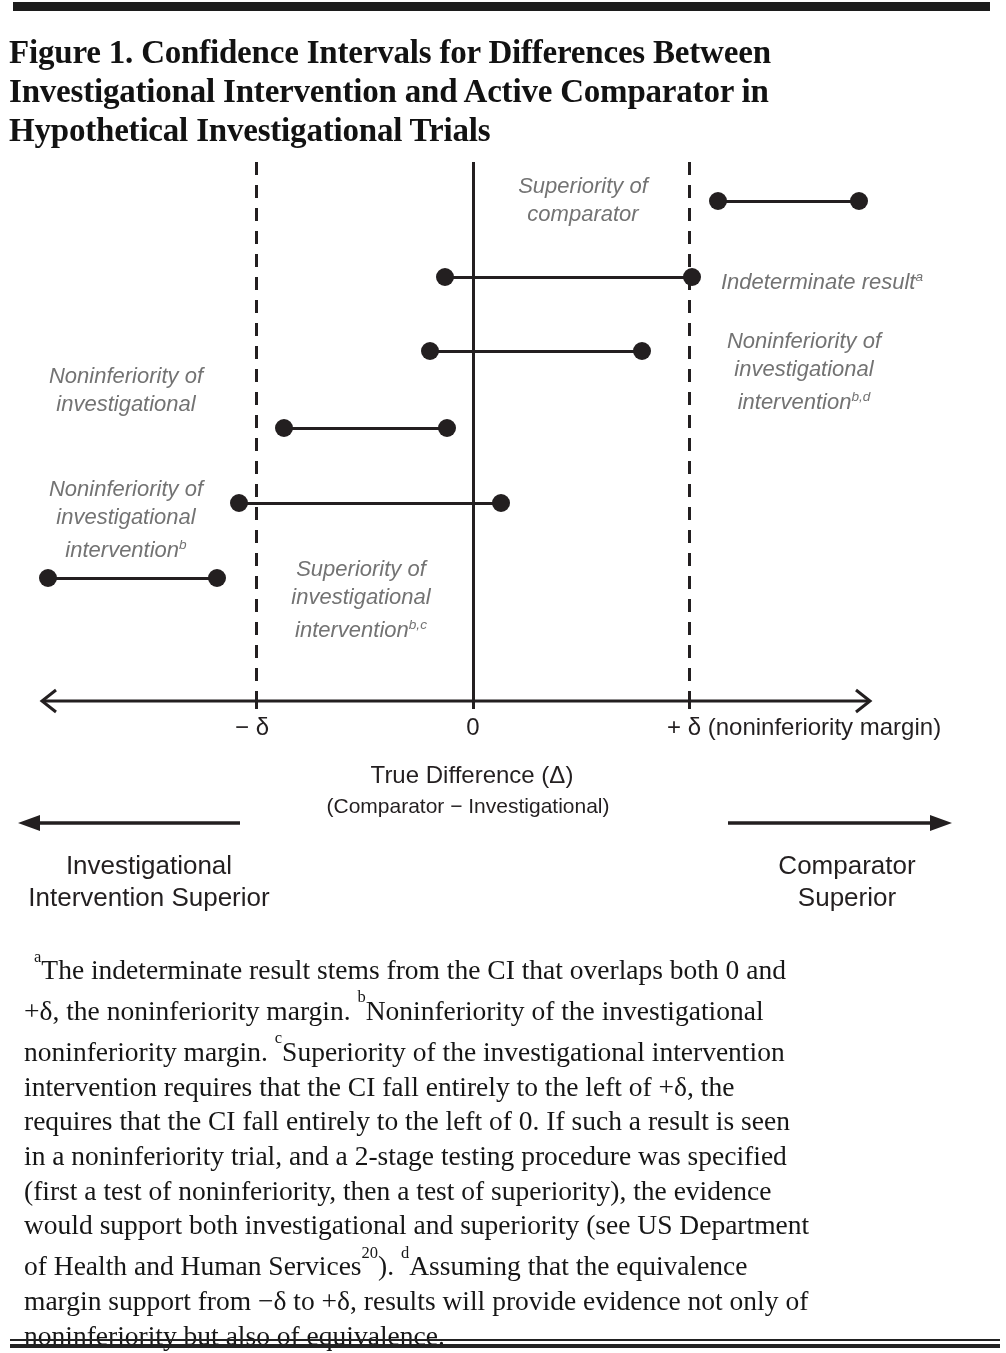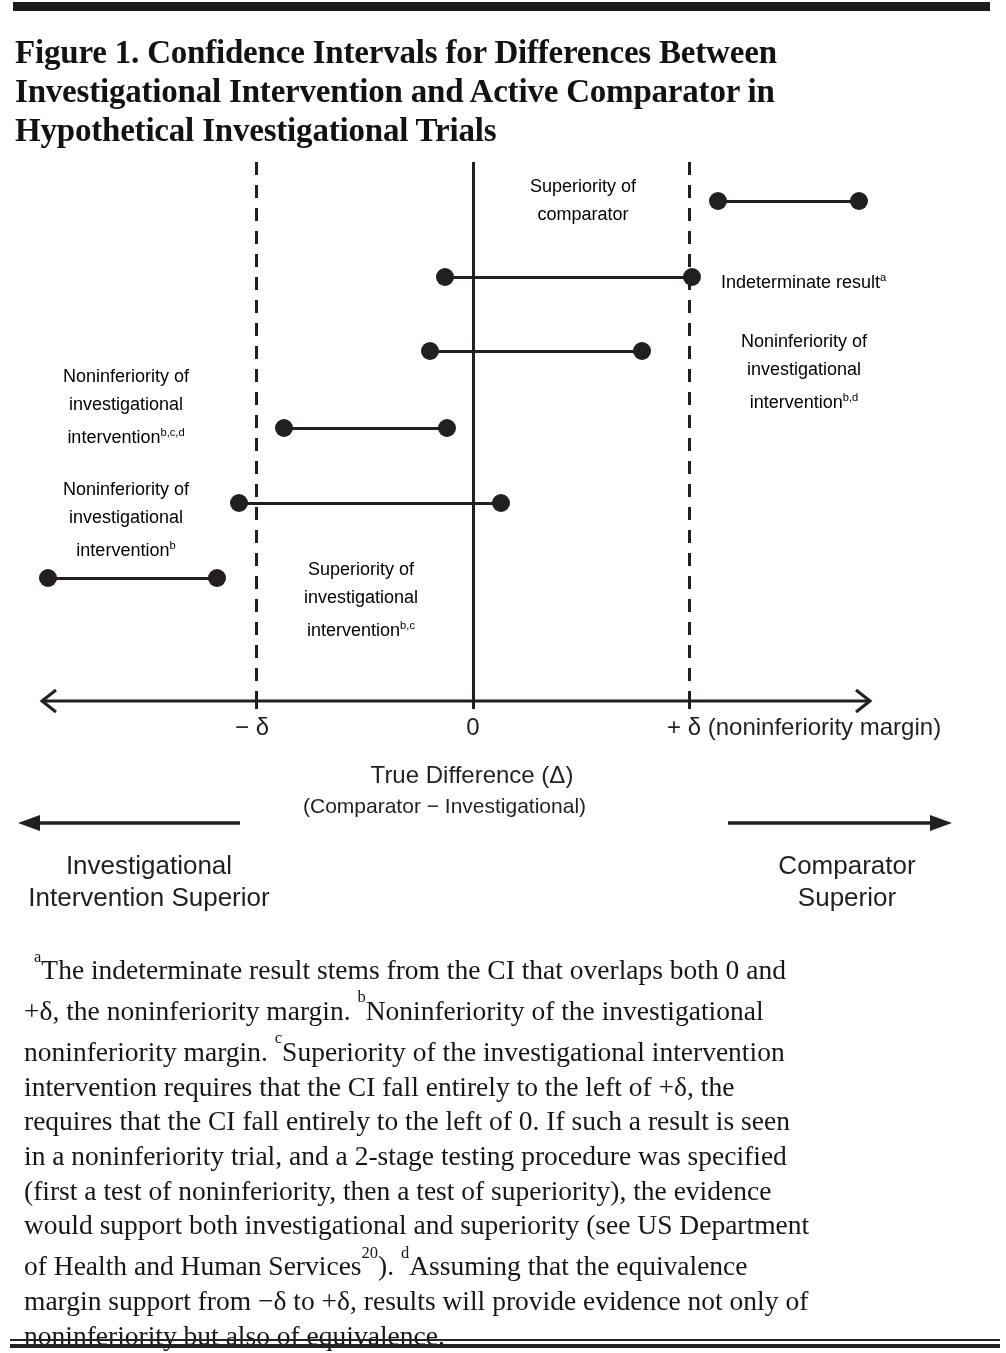--- a/index.html
+++ b/index.html
@@ -5,53 +5,53 @@
   html,body { margin:0; padding:0; background:#ffffff; }
   .fig {
     position:relative; width:1006px; height:1353px; background:#fff;
     font-family:"Liberation Sans", sans-serif; color:#231f20; overflow:hidden;
   }
   .top-bar { position:absolute; left:13px; top:2px; width:977px; height:9px; background:#1c1c1c; }
 
   .title {
     position:absolute; left:9px; top:33px; width:990px;
     font-family:"Liberation Serif", serif; font-weight:bold;
-    font-size:33px; line-height:39px; color:#121212; letter-spacing:-0.2px;margin-left:6px;
+    font-size:33px; line-height:39px; color:#121212; letter-spacing:-0.2px;
   }
 
   
   .vline { position:absolute; top:162px; height:530px; width:3px; }
   .vline.solid { background:#231f20; }
   .vline.dash  { background:repeating-linear-gradient(180deg,#231f20 0 13px, transparent 13px 23px); }
   .tick { position:absolute; top:692px; width:3px; height:17px; background:#231f20; }
 
   .axis-svg { position:absolute; left:28px; top:686px; width:856px; height:30px; }
 
   
   .ci { position:absolute; height:3px; background:#231f20; }
   .ci .dot { position:absolute; width:18px; height:18px; border-radius:50%; background:#231f20; top:-7.5px; }
   .ci .dot.l { left:-9px; } .ci .dot.r { right:-9px; }
 
   
-  .mlabel { position:absolute; font-size:18px; line-height:28px; text-align:center; color:#000000; }
+  .mlabel { position:absolute; font-size:22px; line-height:28px; text-align:center; color:#737373;font-style:italic; }
   .mlabel sup { font-size:0.62em; }
   #lab-supcomp   { left:433px; width:300px; top:172px; }
   #lab-indet     { left:721px; top:263px; text-align:left; white-space:nowrap; }
   #lab-noninf-r  { left:654px; width:300px; top:327px; }
   #lab-noninf-l1 { left:1px;   width:250px; top:362px; }
   #lab-noninf-l2 { left:1px;   width:250px; top:475px; }
   #lab-supinv    { left:211px; width:300px; top:555px; }
 
   
   .axlab { position:absolute; font-size:24px; color:#231f20; }
   #ax-minus { left:217px; width:70px; text-align:center; top:713px; }
   #ax-zero  { left:443px; width:60px; text-align:center; top:713px; }
   #ax-plus  { left:667px; top:713px; white-space:nowrap; }
   #ax-main  { left:322px; width:300px; text-align:center; top:761px; font-size:24px; }
-  #ax-sub   { left:303px; width:330px; top:794px; font-size:21px; }
+  #ax-sub   { left:303px; width:330px; text-align:center; top:794px; font-size:21px; }
 
   .dir-svg { position:absolute; top:810px; height:26px; }
   #arrow-left  { left:14px;  width:230px; }
   #arrow-right { left:724px; width:232px; }
   .dirlab { position:absolute; top:849px; width:298px; text-align:center; font-size:26px; line-height:32px; }
   #dir-left  { left:0px; }
   #dir-right { left:698px; }
 
   
   .footnote {
@@ -128,21 +128,20 @@
       <div>Indeterminate result<sup>a</sup></div>
     </div>
   <div class="mlabel" id="lab-noninf-r">
       <div>Noninferiority of</div>
       <div>investigational</div>
       <div>intervention<sup>b,d</sup></div>
     </div>
   <div class="mlabel" id="lab-noninf-l1">
       <div>Noninferiority of</div>
       <div>investigational</div>
-      <div>intervention<sup>b,c,d</sup></div>
     </div>
   <div class="mlabel" id="lab-noninf-l2">
       <div>Noninferiority of</div>
       <div>investigational</div>
       <div>intervention<sup>b</sup></div>
     </div>
   <div class="mlabel" id="lab-supinv">
       <div>Superiority of</div>
       <div>investigational</div>
       <div>intervention<sup>b,c</sup></div>

